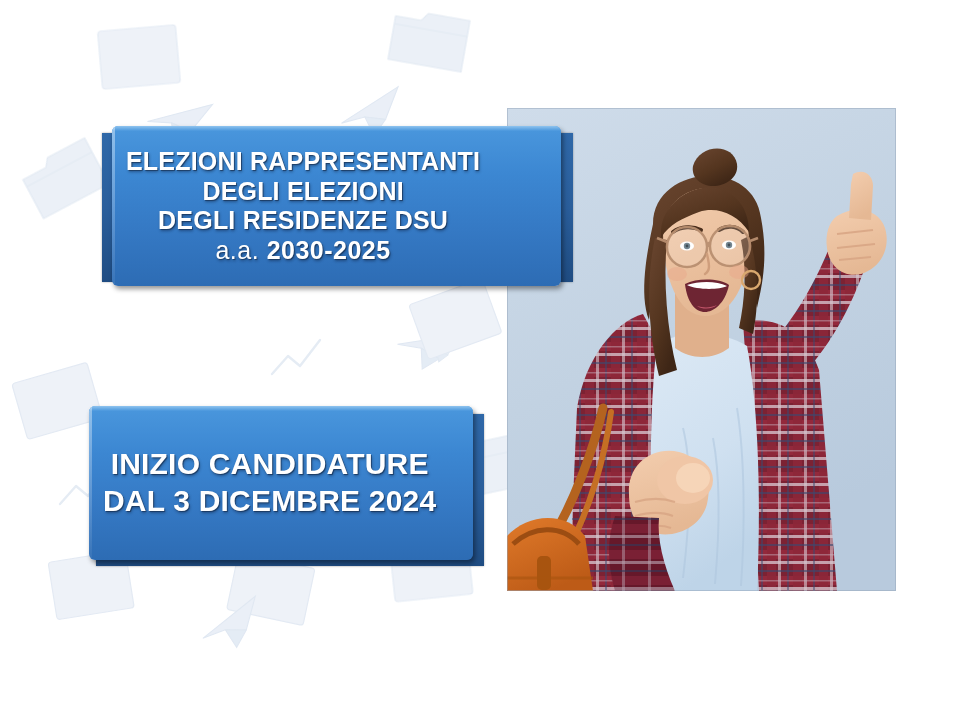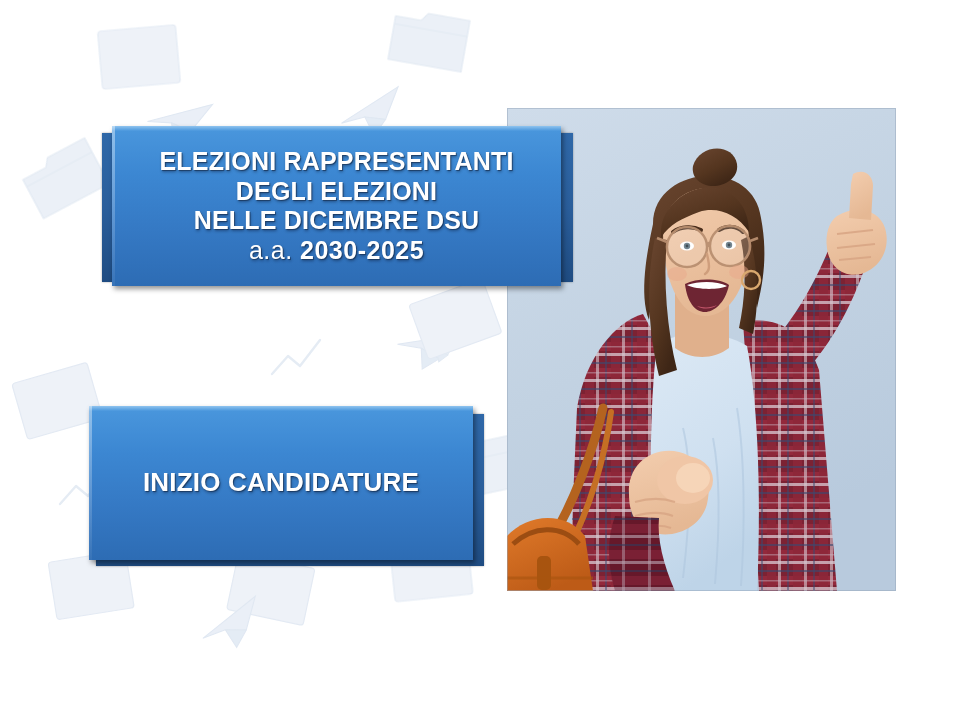--- a/index.html
+++ b/index.html
@@ -47,22 +47,23 @@
     background: linear-gradient(180deg, #2f68a8 0%, #2a5e9b 50%, #1f4c82 100%);
     box-shadow: 0 0 2px rgba(0,0,0,.35);
   }
   .callout-front {
     position: absolute;
     background: linear-gradient(180deg, #4a97dd 0%, #3c87d2 30%, #3579c4 65%, #2d6cb4 100%);
     box-shadow: 2px 3px 5px rgba(0,0,0,.42);
     box-sizing: border-box;
     display: flex;
     align-items: center;
-    justify-content: center;
+    justify-content: flex-start;
     overflow: hidden;
+    border-radius: 6px;
   }
   .callout-front::before {
     
     content: "";
     position: absolute;
     left: 0; top: 0;
     width: 100%;
     height: 5px;
     background: linear-gradient(180deg, #8fc4ef 0%, #67aae4 55%, #4a97dd 100%);
   }
@@ -94,21 +95,21 @@
   #callout-1 .callout-text { font-size: 25px; font-weight: bold; }
   #callout-1 .line-aa {
     font-weight: bold;
     font-size: 25px;
     letter-spacing: .5px;
   }
   #callout-1 .line-aa .aa-prefix { font-weight: normal; }
 
   #callout-2-back { left: 96px;  top: 414px;  width: 388px; height: 152px; }
   #callout-2      { left: 89px;  top: 406px;  width: 384px; height: 154px; }
-  #callout-2 .callout-text { font-size: 26px; font-weight: bold; line-height: 1.22; }
+  #callout-2 .callout-text { font-size: 30px; font-weight: bold; line-height: 1.22; }
 
 </style>
 </head>
 <body>
 
 <div id="slide">
 
   <div id="watermark-layer">
     <svg width="960" height="720" viewBox="0 0 960 720" xmlns="http://www.w3.org/2000/svg">
       <defs>
@@ -297,25 +298,26 @@
 
       <rect x="0" y="0" width="389" height="483" fill="none" stroke="rgba(150,165,185,.5)" stroke-width="2"></rect>
     </svg>
   </div>
 
   <div class="callout-back" id="callout-1-back"></div>
   <div class="callout-front" id="callout-1">
     <div class="callout-text">
       <div>ELEZIONI RAPPRESENTANTI</div>
       <div>DEGLI ELEZIONI</div>
-      <div>NELLE DICEMBRE DSU</div>
+      <div>DEGLI RESIDENZE DSU</div>
       <div class="line-aa"><span class="aa-prefix">a.a. </span><span>2030-2025</span></div>
     </div>
   </div>
 
   <div class="callout-back" id="callout-2-back"></div>
   <div class="callout-front" id="callout-2">
     <div class="callout-text">
       <div>INIZIO CANDIDATURE</div>
+      <div>DAL 3 DICEMBRE 2024</div>
     </div>
   </div>
 
 </div>
 
 </body></html>

